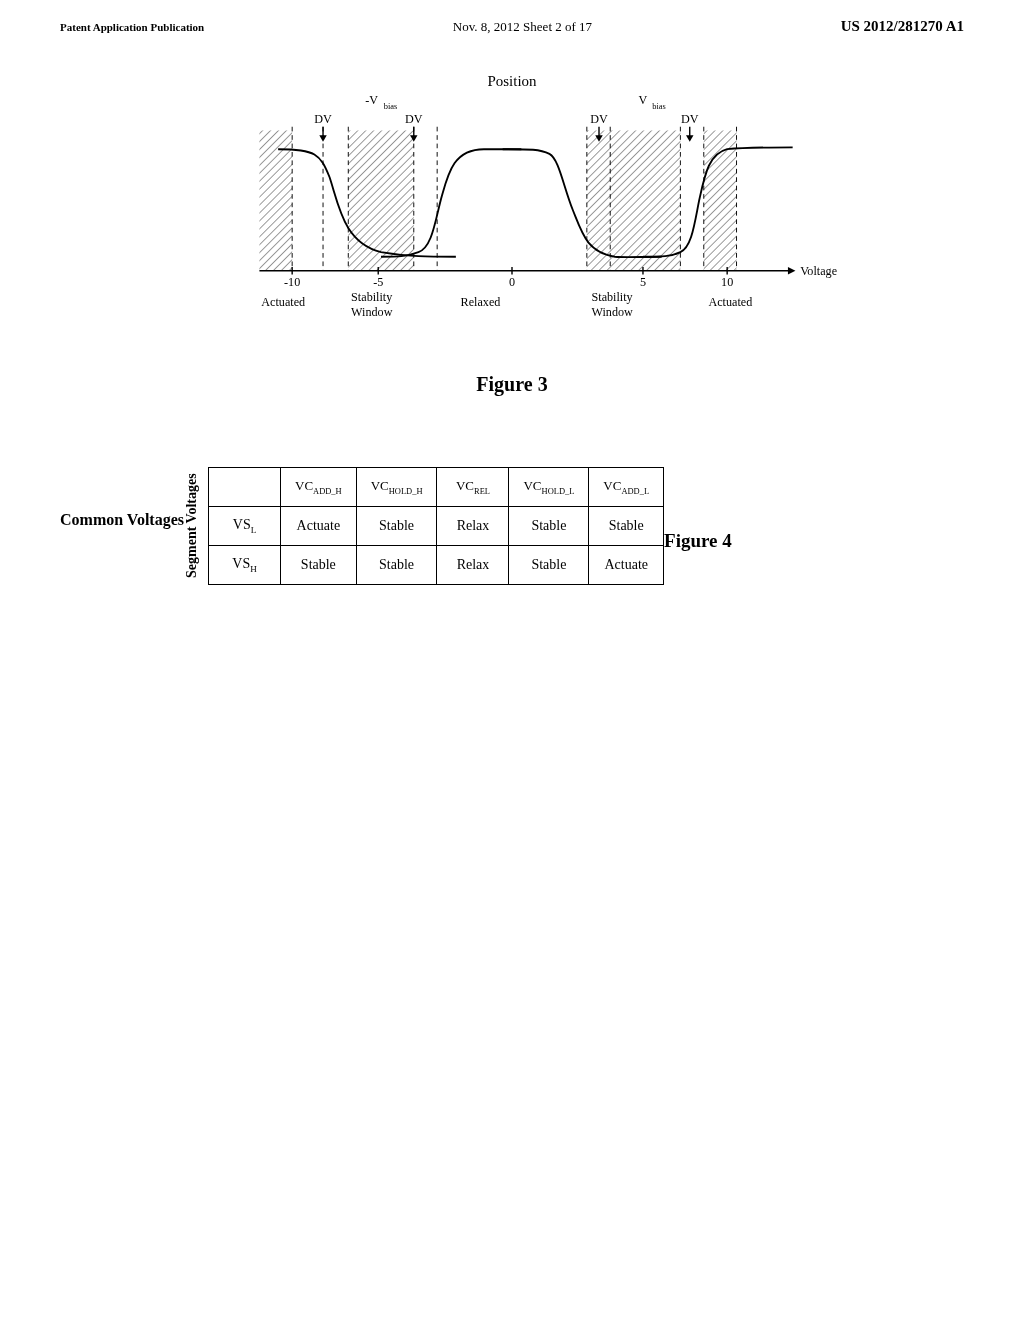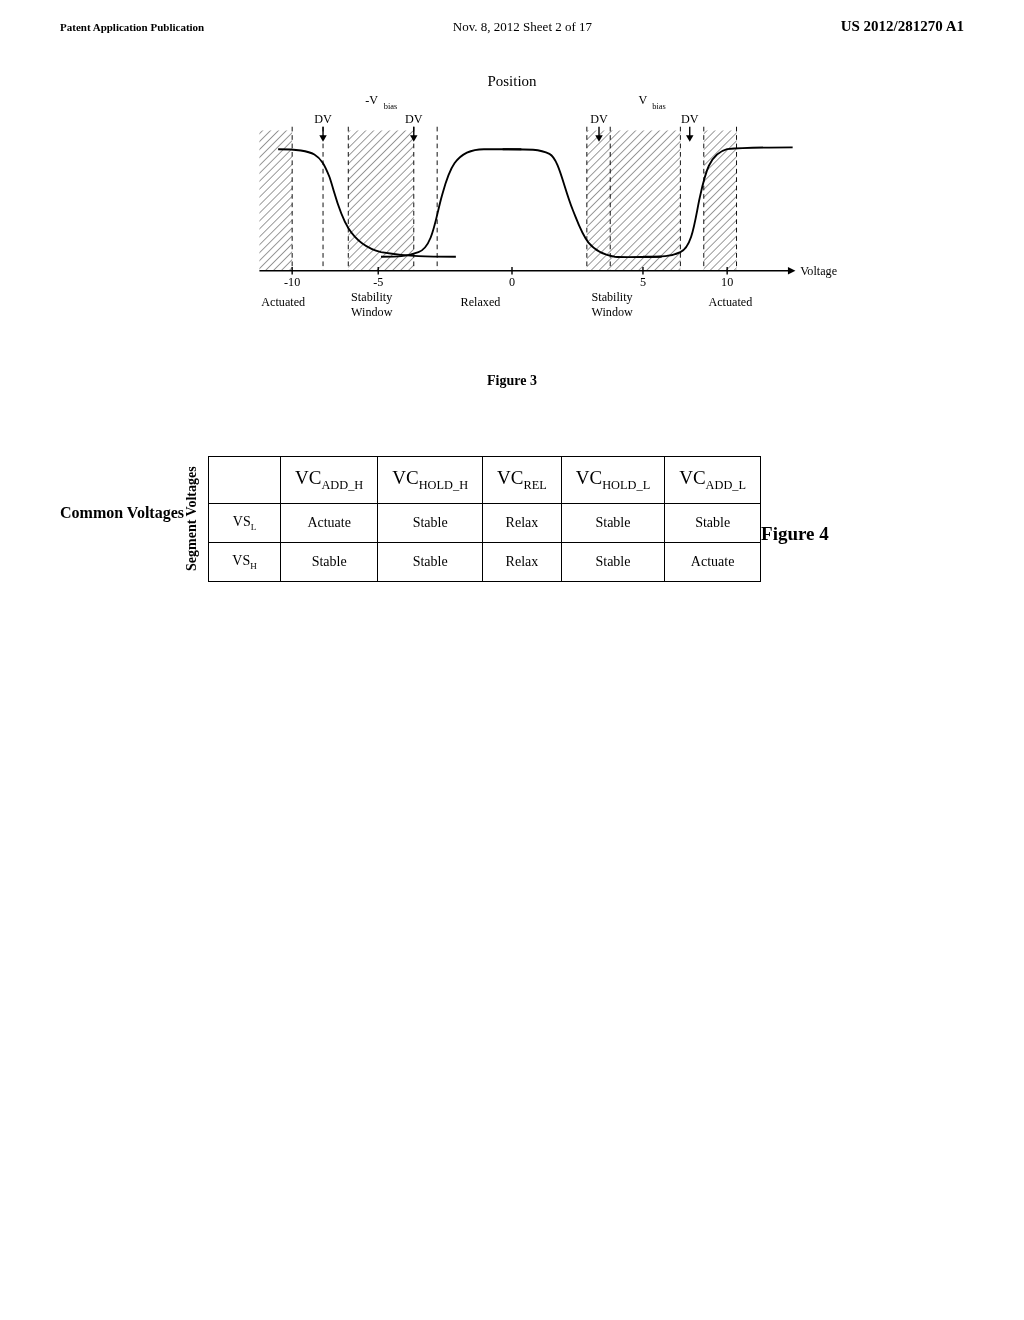--- a/index.html
+++ b/index.html
@@ -38,21 +38,21 @@
       margin-bottom: 10px;
     }
 
     
     .chart-svg {
       width: 700px;
       height: 290px;
     }
 
     .figure-caption {
-      font-size: 14px;
+      font-size: 20px;
       font-weight: bold;
       margin-top: 18px;
       margin-bottom: 10px;
       text-align: center;
     }
 
     
     .figure4-container {
       display: flex;
       align-items: center;
@@ -93,21 +93,21 @@
       border: 1.5px solid #000;
       padding: 10px 14px;
       text-align: center;
       vertical-align: middle;
       min-width: 72px;
     }
 
     .voltage-table th {
       font-weight: normal;
       background: #fff;
-      font-size: 19px;
+      font-size: 13px;
     }
 
     sub, sup {
       font-size: 0.65em;
     }
 
     .row-header {
       font-size: 14px;
       font-weight: normal;
     }

